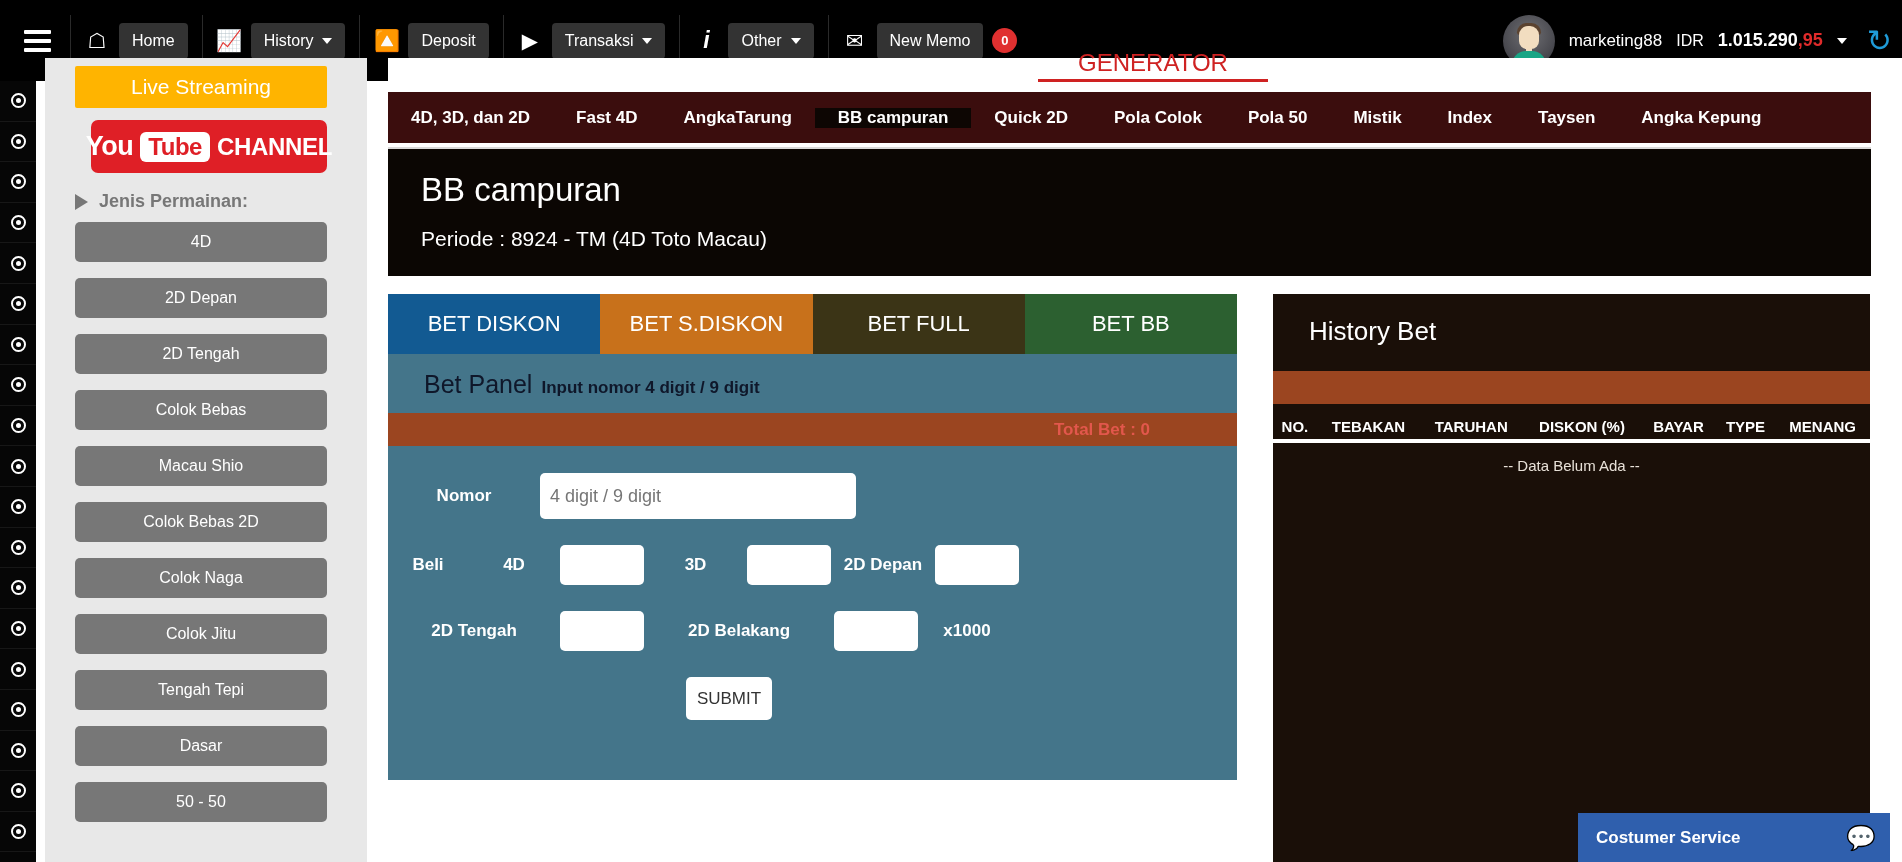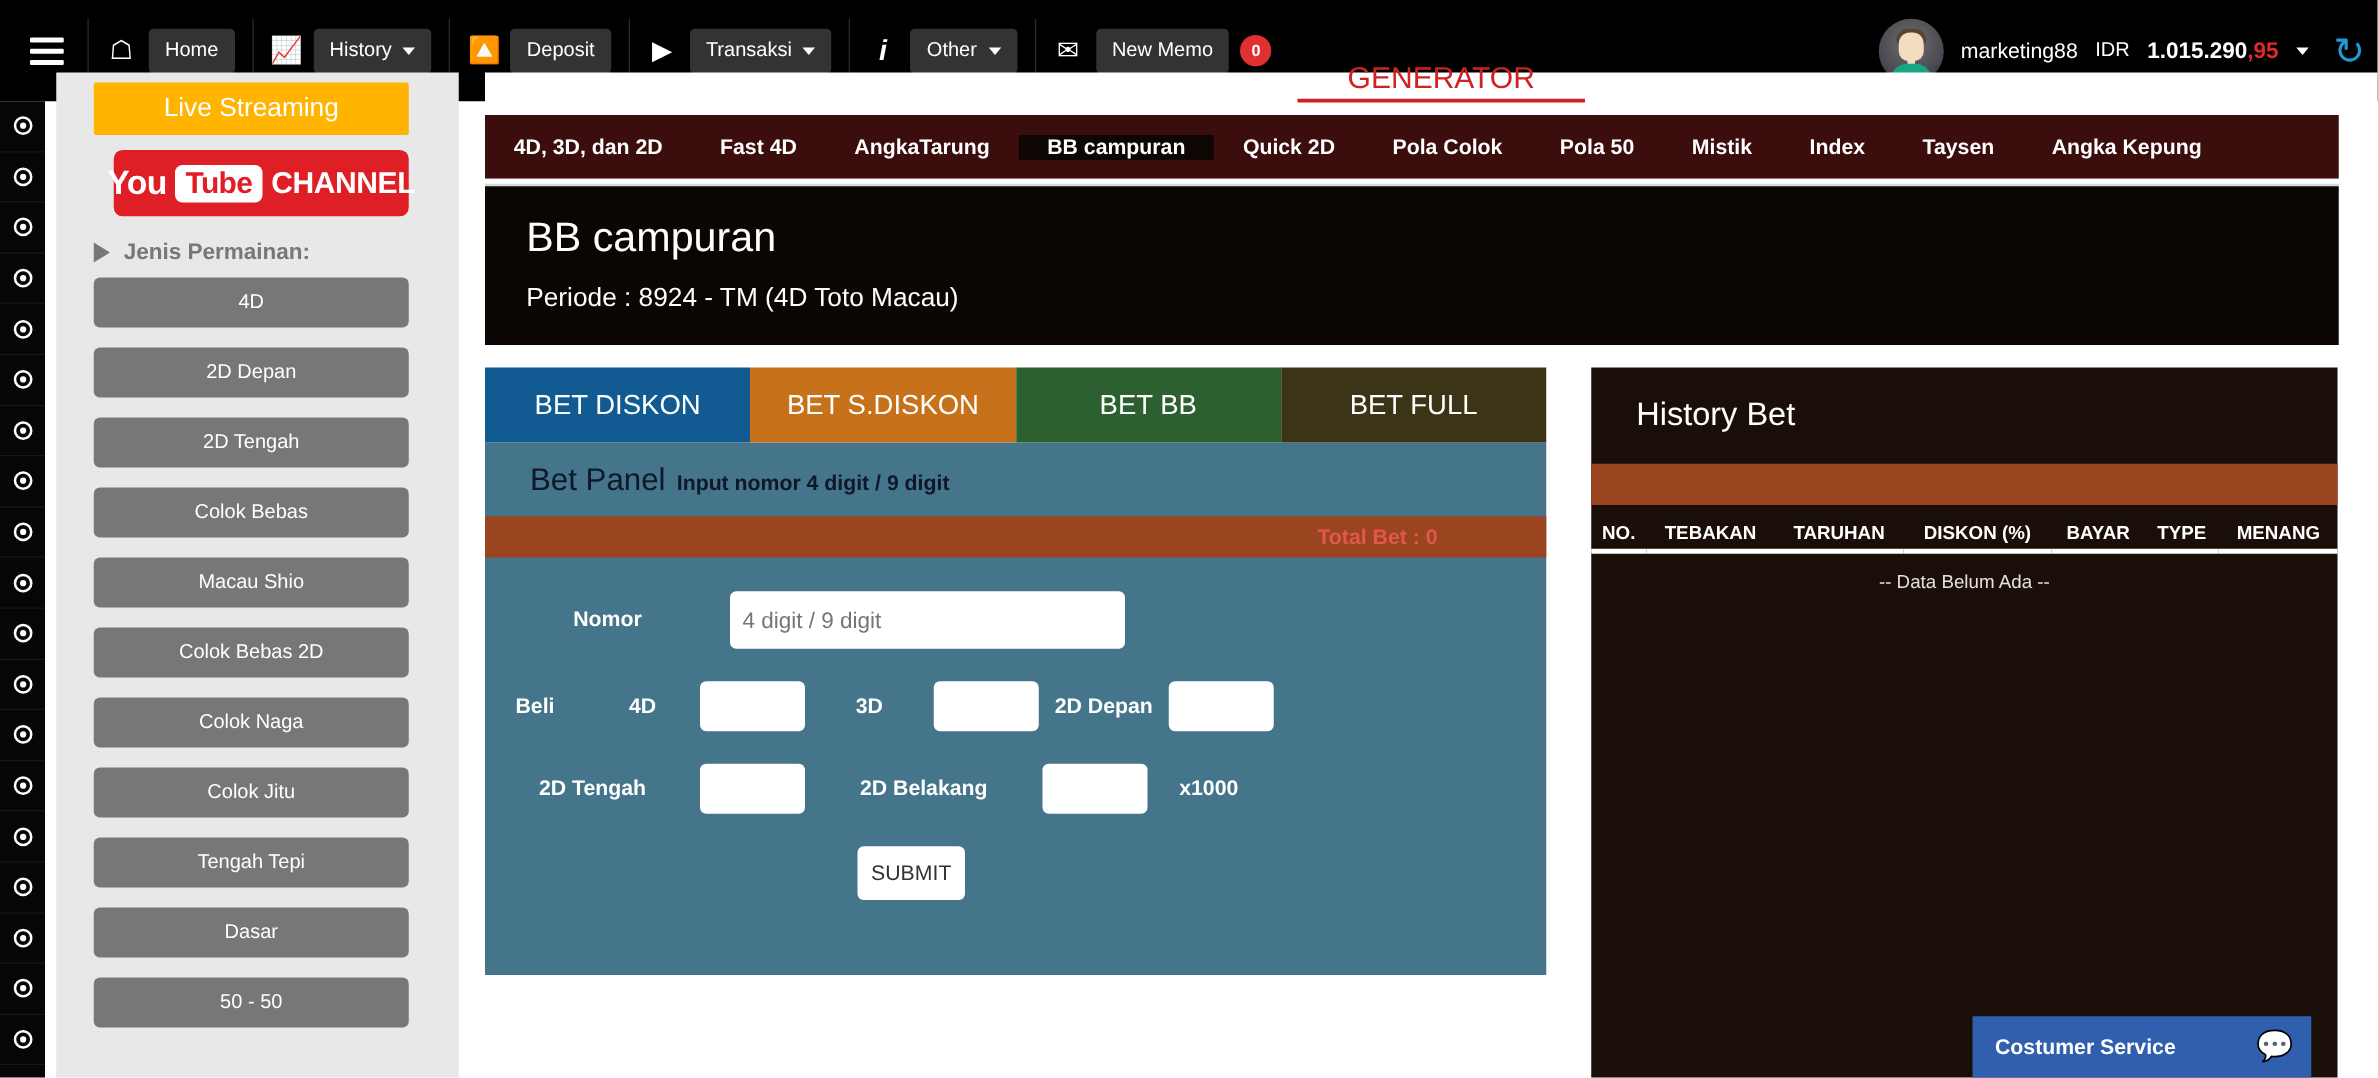--- a/index.html
+++ b/index.html
@@ -172,21 +172,21 @@
   .hist-bar { margin-top: 24px; height: 33px; background: #9b4520; }
   .hist-table { width: 100%; border-collapse: collapse; margin-top: 8px; }
   .hist-table th {
     color: #fff; font-size: 15px; font-weight: bold; padding: 6px 4px 4px 4px;
     border-bottom: 4px solid #fff; white-space: nowrap;
   }
   .hist-empty { color: #e8e1d8; font-size: 15px; text-align: center; padding-top: 14px; }
 
   
   .cs {
-    position: absolute; left: 1578px; top: 813px; width: 271px; height: 49px;
+    position: absolute; left: 1578px; top: 813px; width: 312px; height: 49px;
     background: #2f5fad; display: flex; align-items: center;
     justify-content: space-between; padding: 0 14px 0 18px;
   }
   .cs-label { color: #fff; font-size: 17px; font-weight: bold; }
   .cs-icon { color: #fff; font-size: 24px; }
 </style>
 </head>
 <body>
 
 <div class="topbar">
@@ -458,41 +458,41 @@
   </div>
 
   <div class="betcard">
     <div class="bettabs">
       <div class="bettab bt-diskon">
         <span>BET DISKON</span>
       </div>
       <div class="bettab bt-sdiskon">
         <span>BET S.DISKON</span>
       </div>
+      <div class="bettab bt-full">
+        <span>BET FULL</span>
+      </div>
       <div class="bettab bt-bb">
         <span>BET BB</span>
-      </div>
-      <div class="bettab bt-full">
-        <span>BET FULL</span>
       </div>
     </div>
 
     <div class="betbody">
       <div class="betpanel-hd">
         <span class="bp-title">Bet Panel</span>
         <span class="bp-sub">Input nomor 4 digit / 9 digit</span>
       </div>
 
       <div class="totalbar">
         <span>Total Bet : 0</span>
       </div>
 
       <div class="betform">
         <div class="frow">
-          <div class="flabel" style="width:196px">Nomor</div>
+          <div class="flabel" style="width:152px">Nomor</div>
           <input class="finput big" type="text" placeholder="4 digit / 9 digit" style="">
         </div>
 
         <div class="frow" style="margin-top:26px">
           <div class="flabel" style="width:80px">Beli</div>
           <div class="flabel" style="width:92px">4D</div>
           <input class="finput sm" type="text" style="">
           <div class="flabel" style="width:103px">3D</div>
           <input class="finput sm" type="text" style="">
           <div class="flabel" style="width:104px">2D Depan</div>

